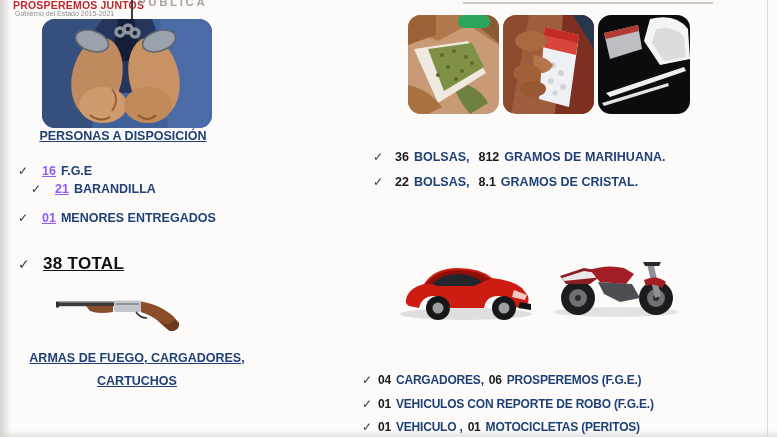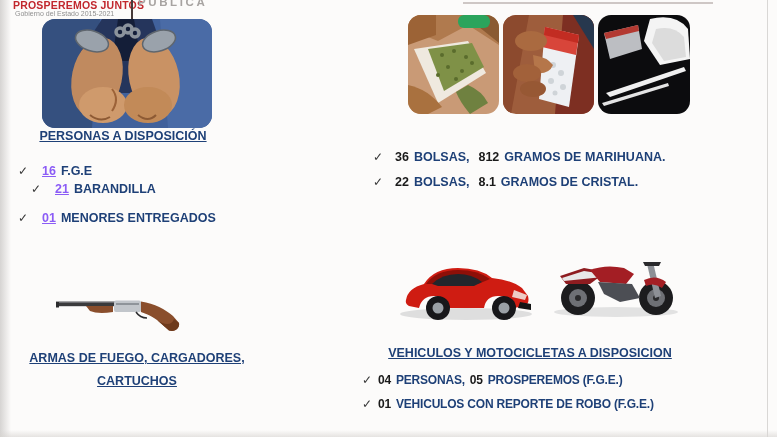--- a/index.html
+++ b/index.html
@@ -91,20 +91,23 @@
     <span>PERSONAS A DISPOSICIÓN</span>
   </div>
   <div class="item" style="left:18px;top:164px;">
     <span class="chk w24">✓</span><span class="num-u">16</span><span class="lbl">F.G.E</span>
   </div>
   <div class="item" style="left:18px;top:182px;margin-left:13px;">
     <span class="chk w24">✓</span><span class="num-u">21</span><span class="lbl">BARANDILLA</span>
   </div>
   <div class="item" style="left:18px;top:211px;">
     <span class="chk w24">✓</span><span class="num-u">01</span><span class="lbl">MENORES ENTREGADOS</span>
+  </div>
+  <div class="total-line" style="left:18px;top:254px;">
+    <span class="chk">✓</span><span class="total-txt">38 TOTAL</span>
   </div>
 
   <div class="fig" style="left:56px;top:295px;width:126px;height:40px;">
     <svg viewBox="0 0 126 40">
       <rect x="0" y="8" width="76" height="3.2" fill="#3a3a3c"></rect>
       <rect x="0" y="6.4" width="76" height="1.6" fill="#6e6e72"></rect>
       <rect x="0" y="7" width="3" height="5.5" fill="#2c2c2e"></rect>
       <rect x="58" y="5.5" width="27" height="11.5" rx="2" fill="#c2c6cb"></rect>
       <rect x="60" y="8" width="23" height="2" fill="#8f949a"></rect>
       <path d="M30 11h27v6q-15 2.5-23-1z" fill="#8a4e2c"></path>
@@ -211,23 +214,23 @@
       <path d="M10 22 L34 14 56 18 40 30 16 30z" fill="#8e1c20"></path>
       <path d="M12 24 L34 17 54 20 53 23 14 27z" fill="#e8e8e8"></path>
       <path d="M40 16 q16-6 34-2 l10 6 -8 10 -26-2z" fill="#a31e24"></path>
       <path d="M48 28 l34 2 8 14 -20 4 -16-8z" fill="#4c4e54"></path>
       <path d="M97 10 l6-2 8 34 -6 2z" fill="#8d9096"></path>
       <path d="M93 8 h18 l-2 4 h-14z" fill="#2a2a2c"></path>
       <path d="M94 26 q12-6 22 2 l-4 6 q-8-6-16-2z" fill="#a31e24"></path>
     </svg>
   </div>
 
-  <div class="h h12" style="left:378px;top:346px;width:304px;">
-    <span>VEHICULOS Y MOTOCICLETAS A DISPOSICION</span>
-  </div>
   <div class="item veh" style="left:362px;top:373px;">
-    <span class="chk w16">✓</span><span class="num">04</span><span class="lbl gap1">PERSONAS,</span><span class="num">05</span><span class="lbl">PROSPEREMOS (F.G.E.)</span>
+    <span class="chk w16">✓</span><span class="num">04</span><span class="lbl gap1">CARGADORES,</span><span class="num">06</span><span class="lbl">PROSPEREMOS (F.G.E.)</span>
   </div>
   <div class="item veh" style="left:362px;top:397px;">
     <span class="chk w16">✓</span><span class="num">01</span><span class="lbl">VEHICULOS CON REPORTE DE ROBO (F.G.E.)</span>
   </div>
+  <div class="item veh" style="left:362px;top:420px;">
+    <span class="chk w16">✓</span><span class="num">01</span><span class="lbl gap1">VEHICULO ,</span><span class="num">01</span><span class="lbl">MOTOCICLETAS (PERITOS)</span>
+  </div>
 
 </div>
 
 </body></html>

